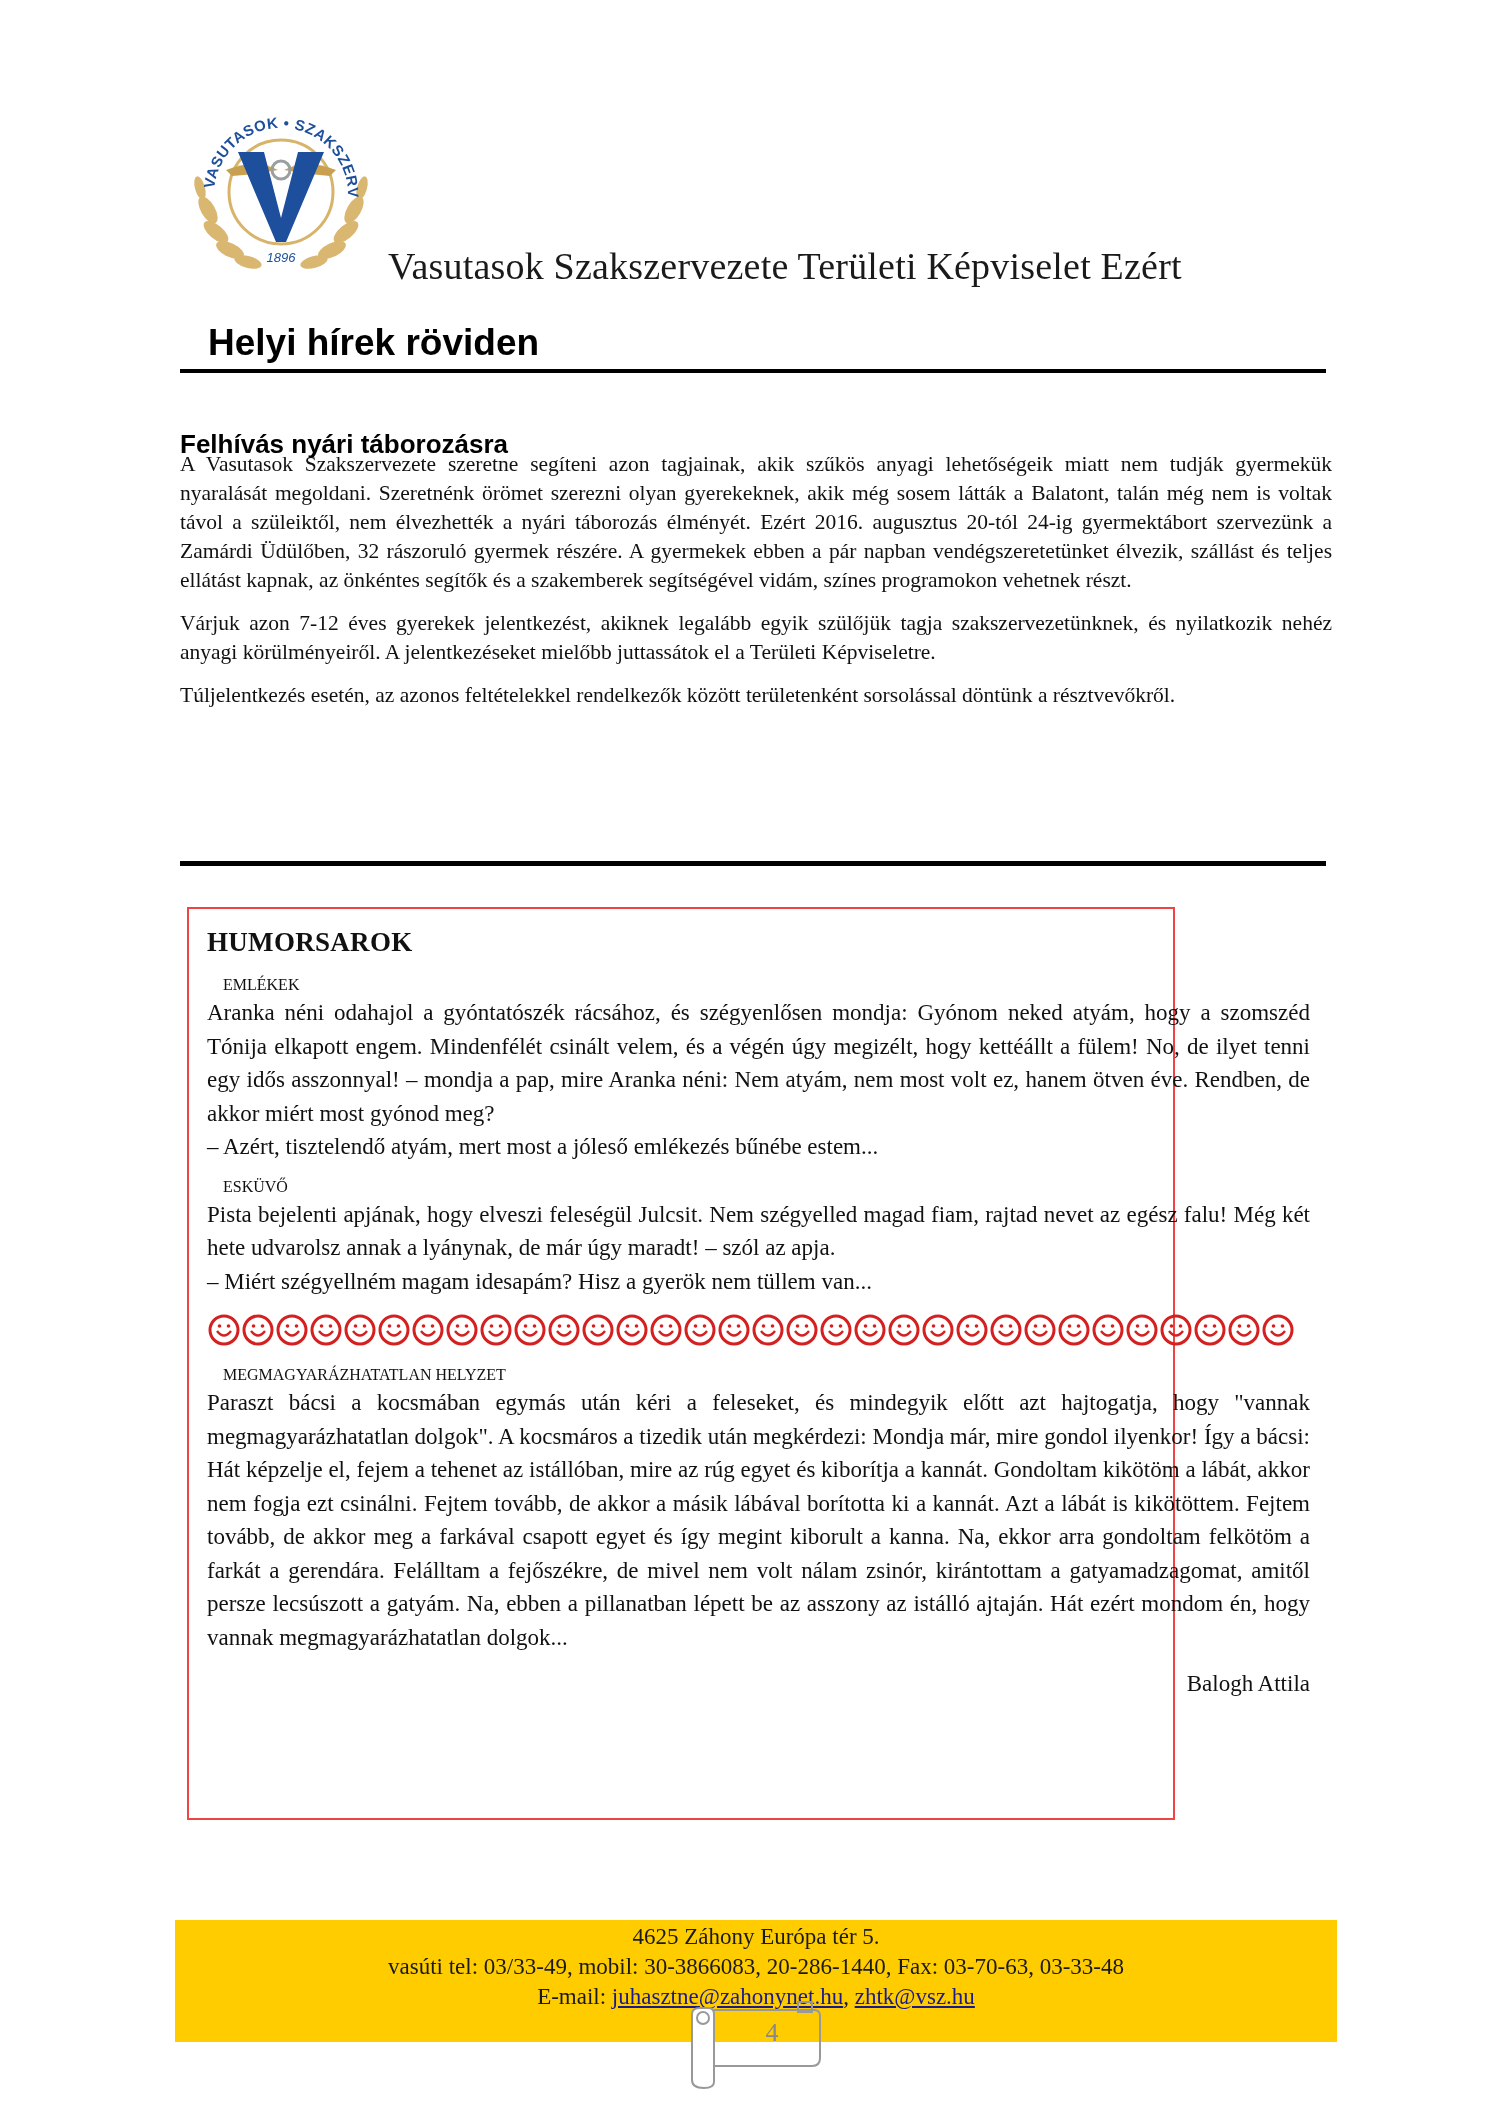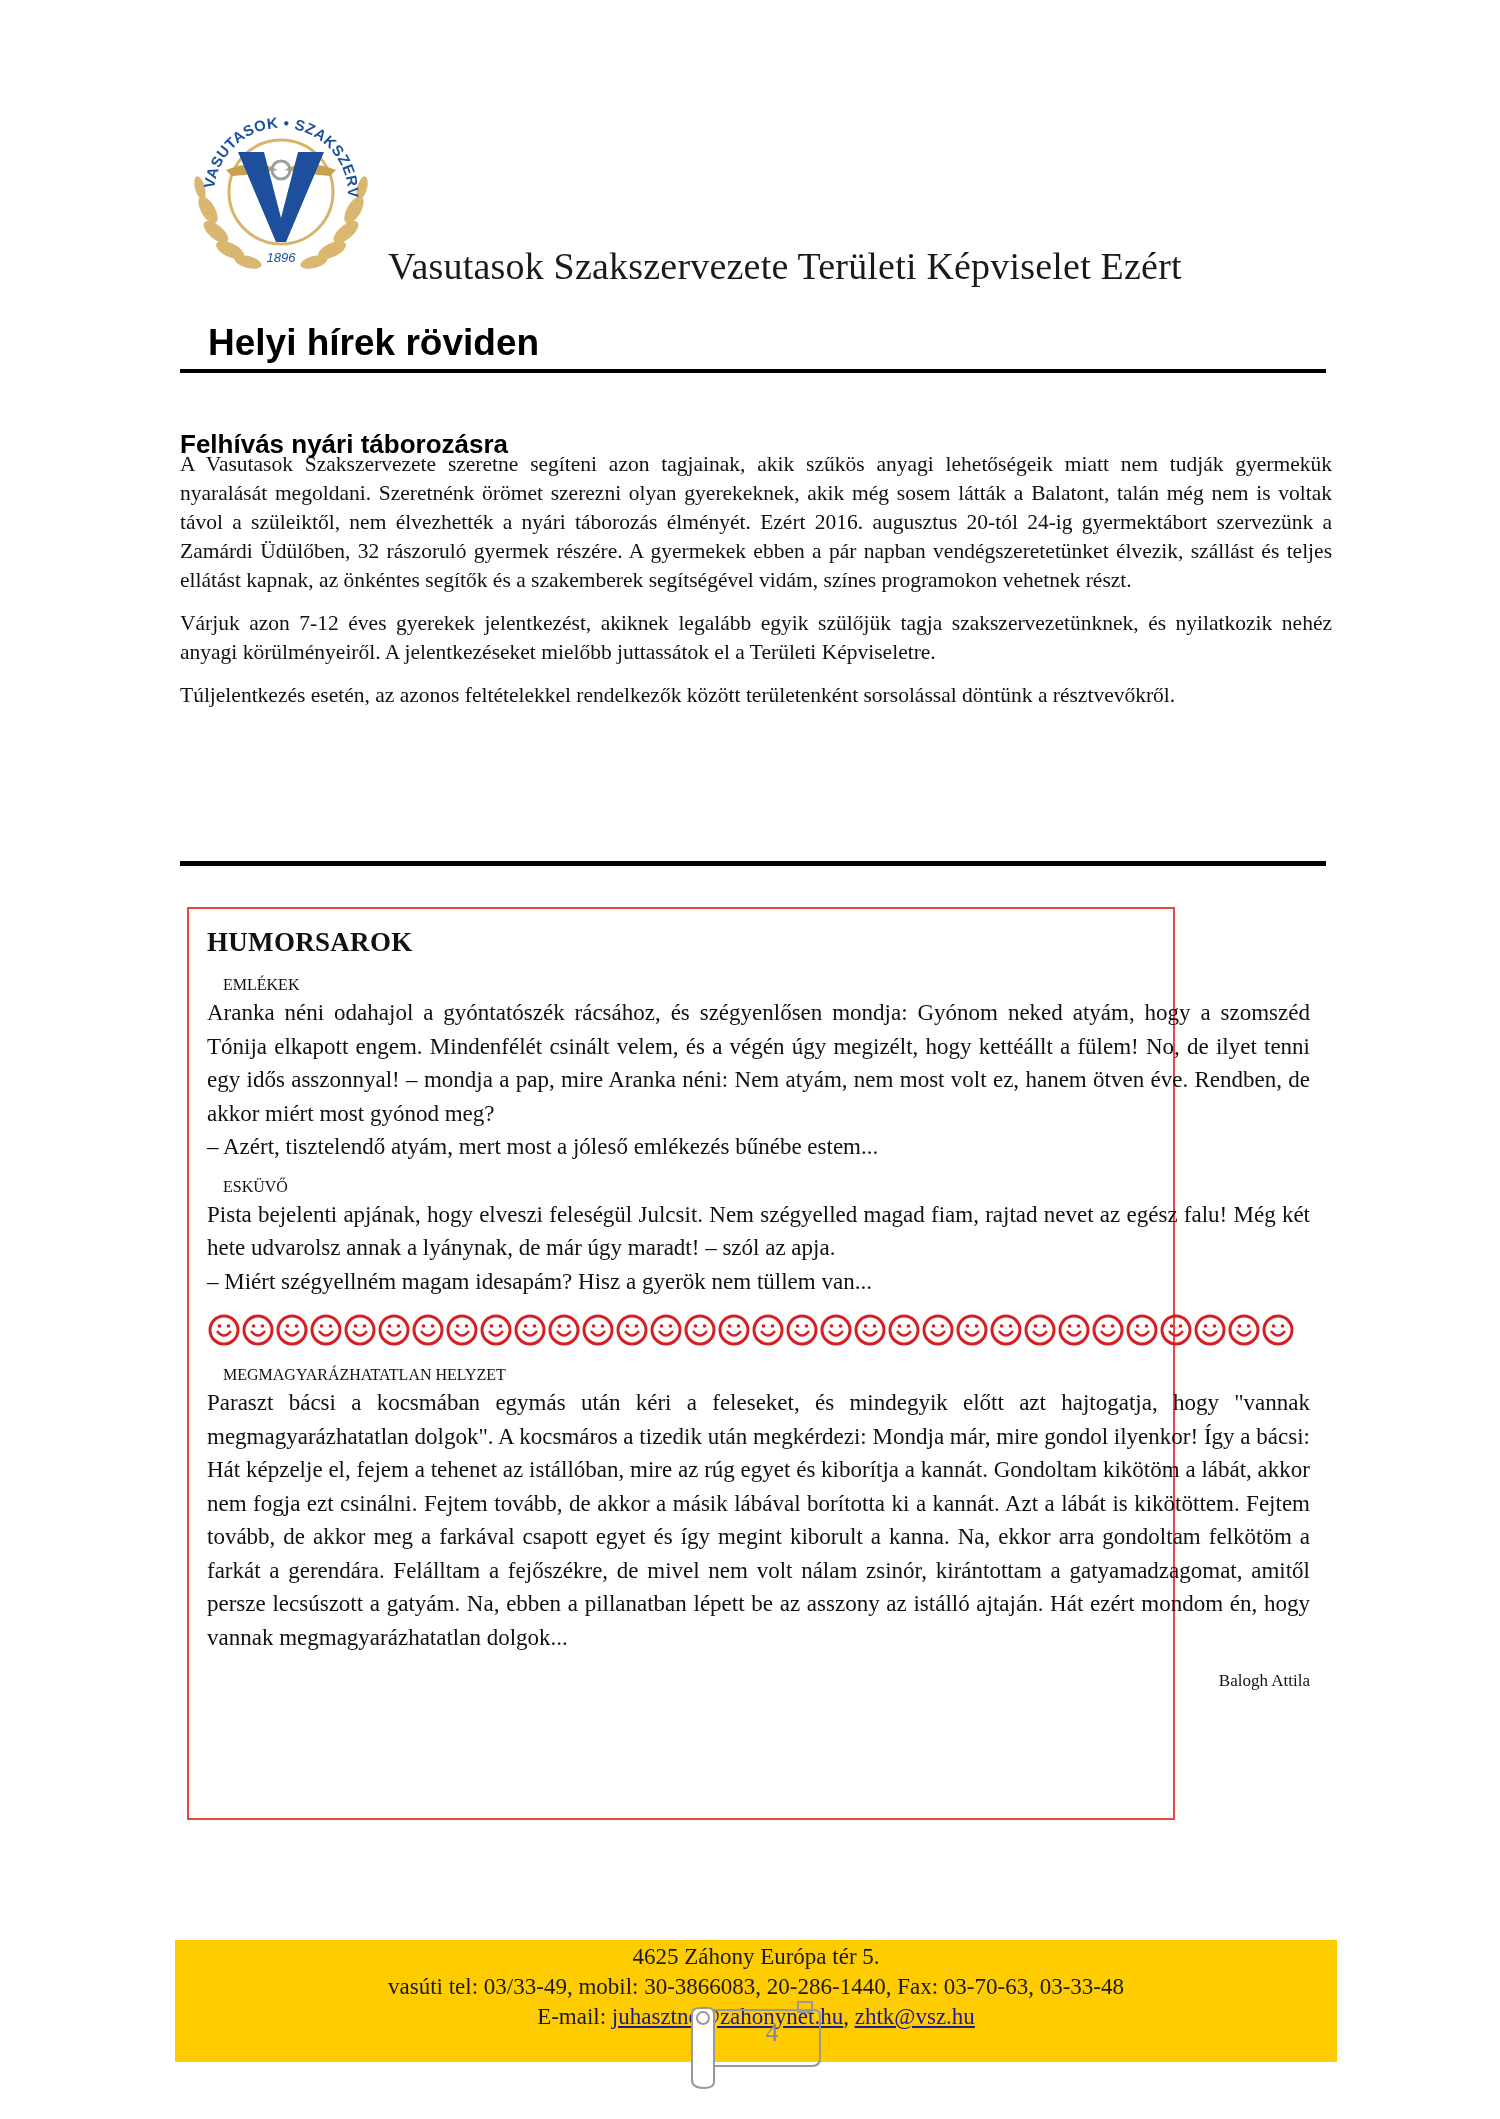--- a/index.html
+++ b/index.html
@@ -42,27 +42,26 @@
     font-family: "Liberation Serif", serif; color: #111;
   }
   .humor-title { font-size: 27px; font-weight: bold; letter-spacing: 0.3px; margin: 0 0 18px 0; }
   .joke-title { font-size: 16px; margin: 0 0 2px 16px; }
   .joke-body { font-size: 23px; line-height: 33.5px; text-align: justify; margin: 0 0 10px 0; }
   .joke-body p { margin: 0; }
   .smiley-row {
     display: flex; gap: 0px; margin: 14px 0 18px 0; height: 36px; align-items: center;
   }
   .smiley { width: 34px; height: 34px; flex: 0 0 34px; }
-  .signature { text-align: right; font-size: 17px; margin-top: 17px; }
+  .signature { text-align: right; font-size: 23px; margin-top: 17px; }
 
   
   .footer {
     position: absolute; left: 175px; top: 1920px; width: 1162px; height: 122px;
     background: #ffcc00;
-    margin-top: 20px;
   }
   .footer-text {
     position: absolute; left: 0; top: 2px; width: 100%; text-align: center;
     font-family: "Liberation Serif", serif; font-size: 23px; line-height: 30px; color: #1a1a1a;
   }
   .footer-text a { color: #1a1a8c; text-decoration: underline; }
   .page-num {
     position: absolute; left: 684px; top: 2000px; width: 150px; height: 90px;
   }
   .page-num-label {

